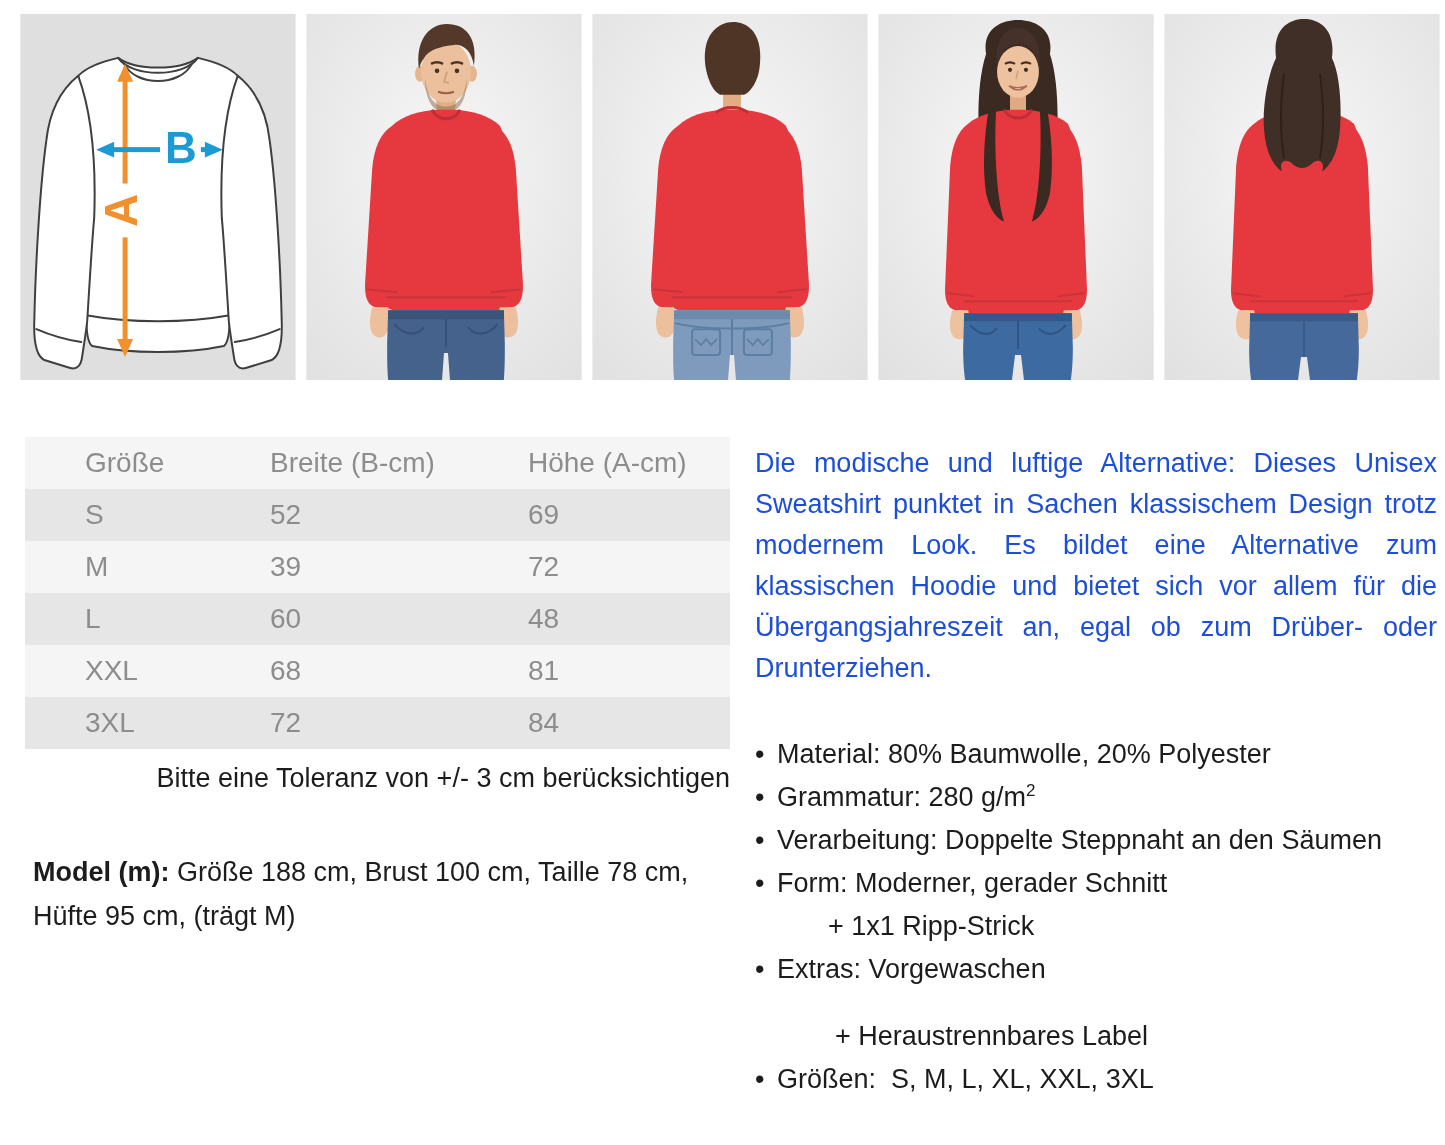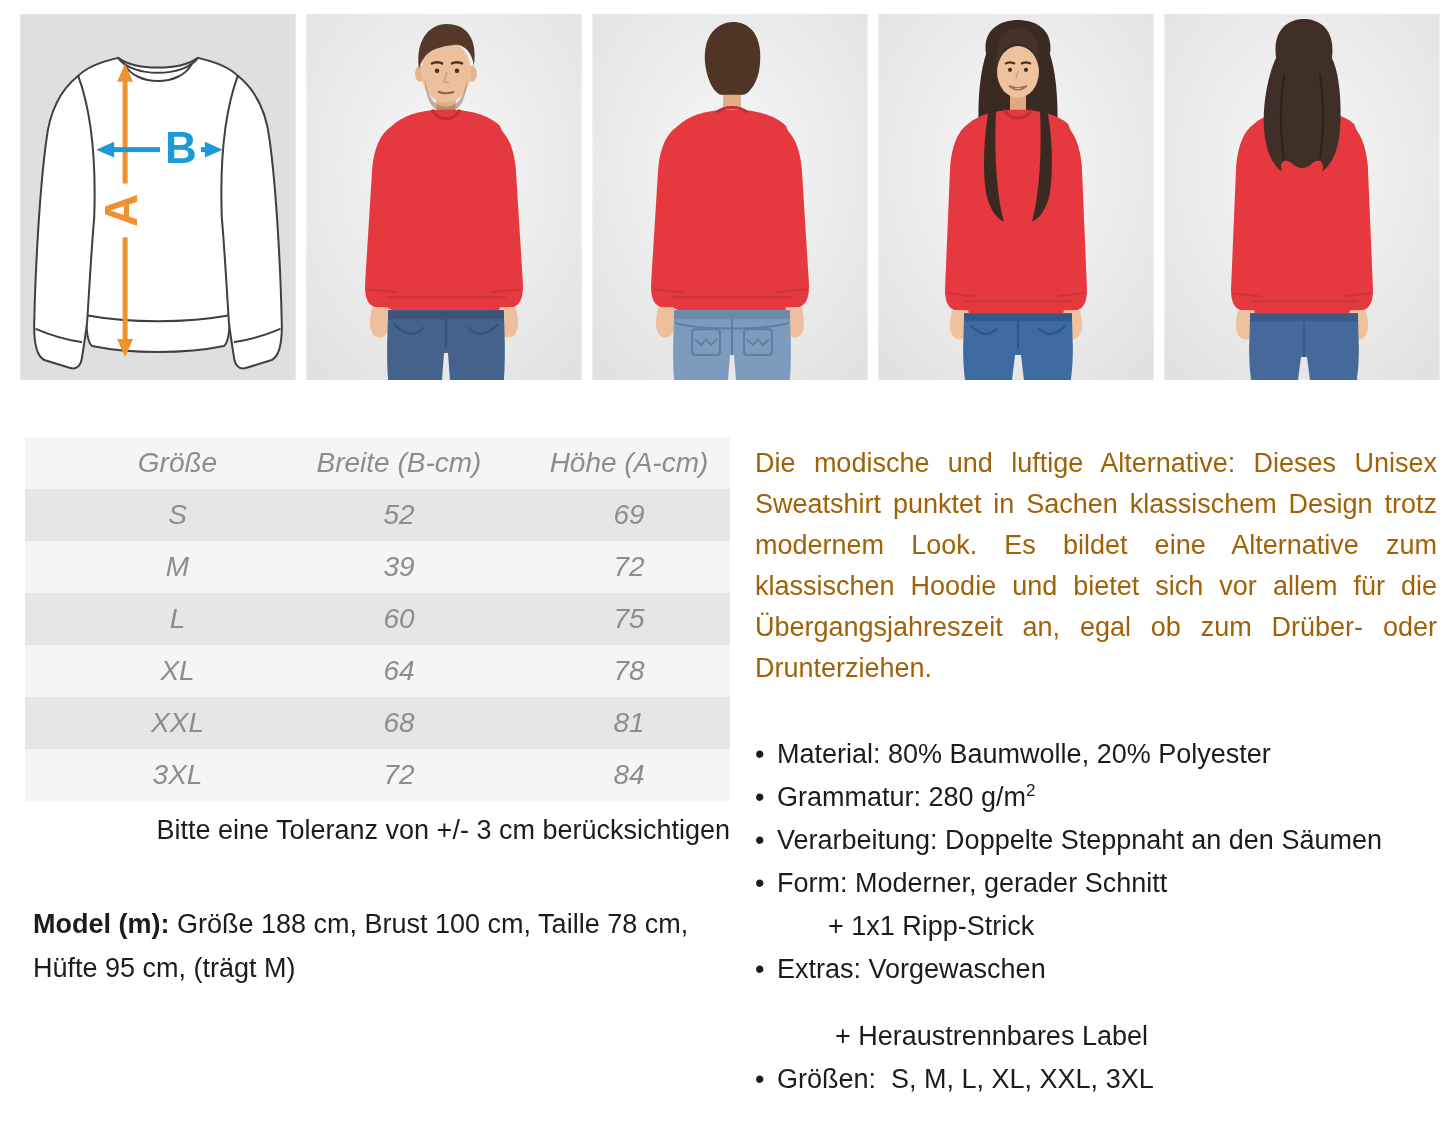--- a/index.html
+++ b/index.html
@@ -15,37 +15,37 @@
     position:absolute; left:20px; top:14px;
     display:flex; gap:10px;
   }
   .panel { width:276px; height:366px; overflow:hidden; }
   .panel svg { display:block; width:100%; height:100%; }
 
   
   .left-col { position:absolute; left:25px; top:437px; width:705px; }
   table.size-table { width:705px; border-collapse:collapse; font-size:28px; color:#8d8d8d; }
   table.size-table th, table.size-table td {
-    height:52px; font-weight:normal; text-align:center; vertical-align:middle; padding:0;font-style:italic;
+    height:52px; font-weight:normal; text-align:left; vertical-align:middle; padding:0;
   }
   table.size-table th:nth-child(1), table.size-table td:nth-child(1){ width:245px; padding-left:60px; }
   table.size-table th:nth-child(2), table.size-table td:nth-child(2){ width:258px; }
   table.size-table thead tr { background:#f5f5f5; }
   table.size-table tbody tr:nth-child(odd) { background:#e6e6e6; }
   table.size-table tbody tr:nth-child(even){ background:#f5f5f5; }
 
   .tolerance { margin-top:14px; margin-left:-5px; font-size:27px; color:#1c1c1c;text-align:right; }
   .model-line { margin-left:8px; font-size:27px; line-height:44px; width:690px; }
   .model-m { margin-top:56px; }
   .model-w { margin-top:42px; }
   .model-line .lbl { font-weight:bold; }
 
   
   .right-col { position:absolute; left:755px; top:443px; width:682px; }
-  .desc { font-size:27px; line-height:41px; text-align:justify; color:#a16207; }
+  .desc { font-size:27px; line-height:41px; text-align:justify; color:#1d4ed8; }
   .bullets { margin-top:44px; font-size:27px; }
   .bullet { display:flex; line-height:43px; }
   .bullet .dot { width:22px; flex:none; }
   .bullet .bt { white-space:pre-wrap; }
   .bullet-cont { line-height:43px; margin-left:73px; white-space:pre-wrap; }
   .bullet-cont.c2 { margin-left:80px;margin-top:24px; }
   sup { font-size:17px; vertical-align:super; line-height:0; }
 </style>
 </head>
 <body>
@@ -262,26 +262,21 @@
         <td>69</td>
       </tr>
       <tr>
         <td>M</td>
         <td>39</td>
         <td>72</td>
       </tr>
       <tr>
         <td>L</td>
         <td>60</td>
-        <td>75</td>
-      </tr>
-      <tr>
-        <td>XL</td>
-        <td>64</td>
-        <td>78</td>
+        <td>48</td>
       </tr>
       <tr>
         <td>XXL</td>
         <td>68</td>
         <td>81</td>
       </tr>
       <tr>
         <td>3XL</td>
         <td>72</td>
         <td>84</td>

